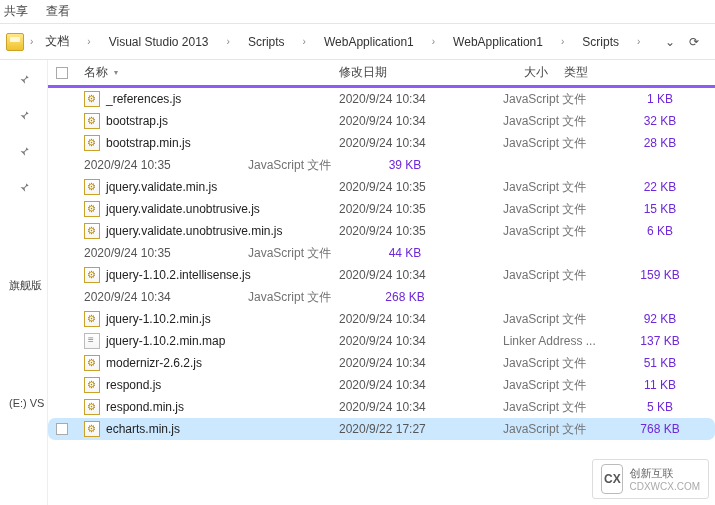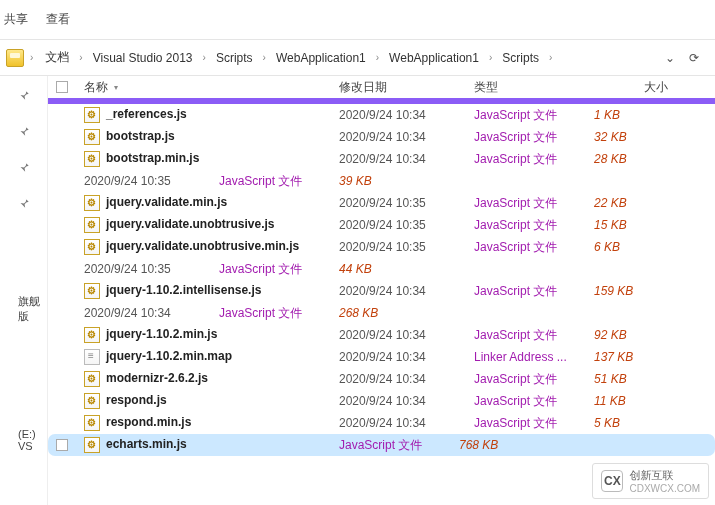--- a/index.html
+++ b/index.html
@@ -1,56 +1,56 @@
 <!DOCTYPE html>
 <html><head>
 <meta charset="utf-8">
 <style>
   * { box-sizing: border-box; }
   html, body { margin: 0; padding: 0; font-family: "Microsoft YaHei", "Segoe UI", sans-serif; font-size: 12px; background: #fff; color: #222; }
   .window { width: 715px; height: 505px; position: relative; overflow: hidden; background: #fff; }
-  .topbar { height: 40px; border-bottom: 1px solid #e5e5e5; display: flex; align-items: center; padding-left: 4px; gap: 18px; color: #444; }
+  .topbar { height: 24px; border-bottom: 1px solid #e5e5e5; display: flex; align-items: center; padding-left: 4px; gap: 18px; color: #444; }
   .topbar span { cursor: default; }
   .addressbar { height: 36px; border-bottom: 1px solid #e5e5e5; display: flex; align-items: center; padding: 0 6px; gap: 4px; }
   .disk-icon { width: 18px; height: 18px; background: linear-gradient(#ffe88a,#f0c22b); border: 1px solid #c9a227; border-radius: 2px; position: relative; }
   .disk-icon::after { content: ""; position: absolute; top: 3px; left: 3px; right: 3px; height: 5px; background: #fff8d8; border-radius: 1px; }
-  .crumbs { display: flex; align-items: center; gap: 2px; flex: 1; overflow: hidden; }
+  .crumbs { display: flex; align-items: center; gap: 10px; flex: 1; overflow: hidden; }
   .crumb { padding: 2px 6px; white-space: nowrap; color: #333; cursor: pointer; }
   .chev { color: #888; font-size: 10px; padding: 0 2px; }
   .addr-right { display: flex; align-items: center; gap: 14px; padding-right: 10px; color: #555; }
   .addr-btn { cursor: pointer; }
   .body { display: flex; height: calc(100% - 60px); }
   .leftcol { width: 48px; border-right: 1px solid #eee; padding-top: 12px; display: flex; flex-direction: column; align-items: center; gap: 22px; color: #888; }
   .pin { width: 14px; height: 14px; color: #7a7a7a; cursor: pointer; }
-  .leftlabel { writing-mode: horizontal-tb; font-size: 11px; color: #444; text-align: left; width: 100%; padding-left: 18px; }
+  .leftlabel { writing-mode: horizontal-tb; font-size: 11px; color: #444; text-align: left; width: 100%; padding-left: 9px; }
   .main { flex: 1; display: flex; flex-direction: column; }
-  .headers { display: flex; align-items: center; height: 28px; border-bottom: 6px solid #8b5cf6; color: #444; }
+  .headers { display: flex; align-items: center; height: 28px; border-bottom: 3px solid #8b5cf6; color: #444; }
   .hcell { padding: 0 8px; display: flex; align-items: center; gap: 4px; height: 100%; cursor: pointer; }
   .col-check { width: 28px; }
   .col-name { flex: 0 0 255px; }
   .col-date { flex: 0 0 135px; text-align: center; }
   .col-type { flex: 0 0 120px; }
   .col-size { flex: 0 0 90px; justify-content: flex-end; }
   .rows { flex: 1; overflow: auto; }
   .row { display: flex; align-items: center; height: 22px; color: #222; cursor: default; }
   .row.selected { background: #cce8ff; border-radius: 7px; }
   .cell { padding: 0 8px; white-space: nowrap; overflow: hidden; text-overflow: ellipsis; }
   .cell.check { width: 28px; display: flex; justify-content: center; }
-  .cell.name { flex: 0 0 255px; display: flex; gap: 6px; font-weight: bold; }
+  .cell.name { flex: 0 0 255px; display: flex; align-items: center; gap: 6px; }
   .cell.date { flex: 0 0 135px; color: #555; }
-  .cell.type { flex: 0 0 120px; color: #a21caf; }
-  .cell.size { flex: 0 0 90px; text-align: left; color: #c2410c; font-style: italic; }
+  .cell.type { flex: 0 0 120px; color: #737373; margin-left: 29px; }
+  .cell.size { flex: 0 0 90px; text-align: center; color: #6d28d9; }
   .checkbox { width: 12px; height: 12px; border: 1px solid #aaa; background: #fff; }
   .fileicon { width: 16px; height: 16px; flex: 0 0 16px; position: relative; }
   .fileicon.js { background: linear-gradient(#fff,#f5f5f5); border: 1px solid #c9a227; }
   .fileicon.js::after { content: "⚙"; position: absolute; font-size: 10px; color: #b88700; top: 1px; left: 2px; }
   .fileicon.map { background: linear-gradient(#fff,#f5f5f5); border: 1px solid #bbb; }
   .fileicon.map::after { content: "≡"; position: absolute; font-size: 10px; color: #888; top: 0; left: 3px; }
   .watermark { position: absolute; right: 6px; bottom: 6px; background: rgba(255,255,255,0.9); border: 1px solid #ddd; border-radius: 3px; padding: 4px 8px; display: flex; align-items: center; gap: 6px; font-size: 11px; color: #666; }
-  .watermark .logo { width: 22px; height: 22px; border: 1px solid #bbb; border-radius: 4px; display: flex; align-items: center; justify-content: center; font-weight: bold; color: #555; font-size: 12px; }
+  .watermark .logo { width: 22px; height: 30px; border: 1px solid #bbb; border-radius: 4px; display: flex; align-items: center; justify-content: center; font-weight: bold; color: #555; font-size: 12px; }
   .dropdown-caret { font-size: 8px; color: #888; margin-left: 2px; }
 </style>
 </head>
 <body>
 
 <div class="window">
 
   <div class="topbar">
     <span>共享</span>
     <span>查看</span>
@@ -102,22 +102,22 @@
     <div class="main">
       <div class="headers">
         <div class="hcell col-check">
           <div class="checkbox"></div>
         </div>
         <div class="hcell col-name">
           <span>名称</span>
           <span class="dropdown-caret">▾</span>
         </div>
         <div class="hcell col-date">修改日期</div>
+        <div class="hcell col-size">大小</div>
         <div class="hcell col-type">类型</div>
-        <div class="hcell col-size">大小</div>
       </div>
       <div class="rows" id="rows">
           <div class="row">
             <div class="cell check"></div>
             <div class="cell name">
               <div class="fileicon js"></div>
               <span>_references.js</span>
             </div>
             <div class="cell date">2020/9/24 10:34</div>
             <div class="cell type">JavaScript 文件</div>
@@ -252,20 +252,21 @@
             <div class="cell size">5 KB</div>
           </div>
           <div class="row selected">
             <div class="cell check">
               <div class="checkbox"></div>
             </div>
             <div class="cell name">
               <div class="fileicon js"></div>
               <span>echarts.min.js</span>
             </div>
+            <div class="cell date">2020/9/22 17:27</div>
             <div class="cell type">JavaScript 文件</div>
             <div class="cell size">768 KB</div>
           </div>
         </div>
     </div>
   </div>
 
   <div class="watermark">
     <div class="logo">CX</div>
     <div>

